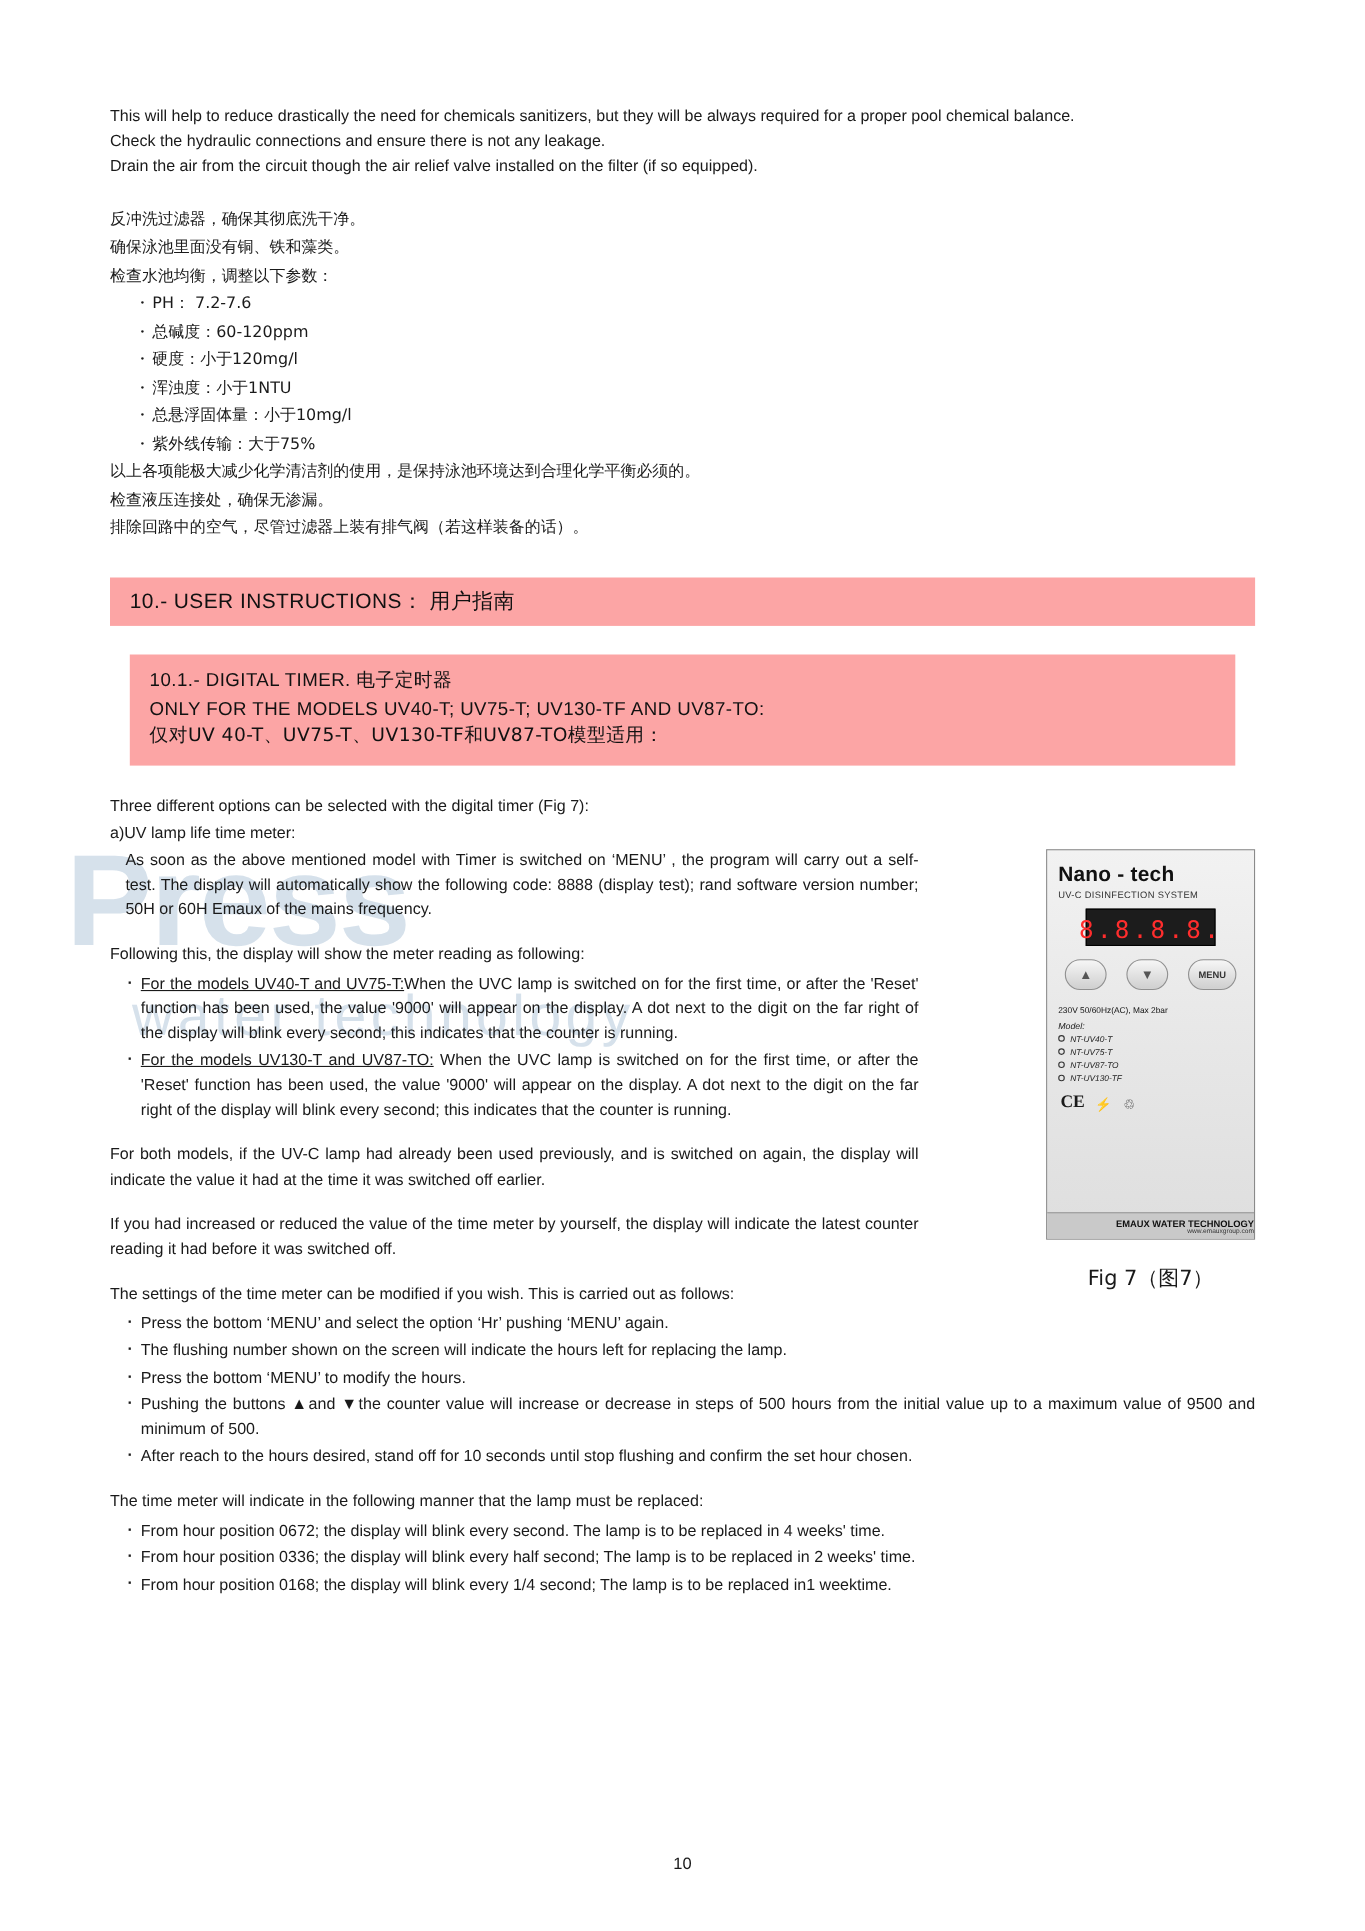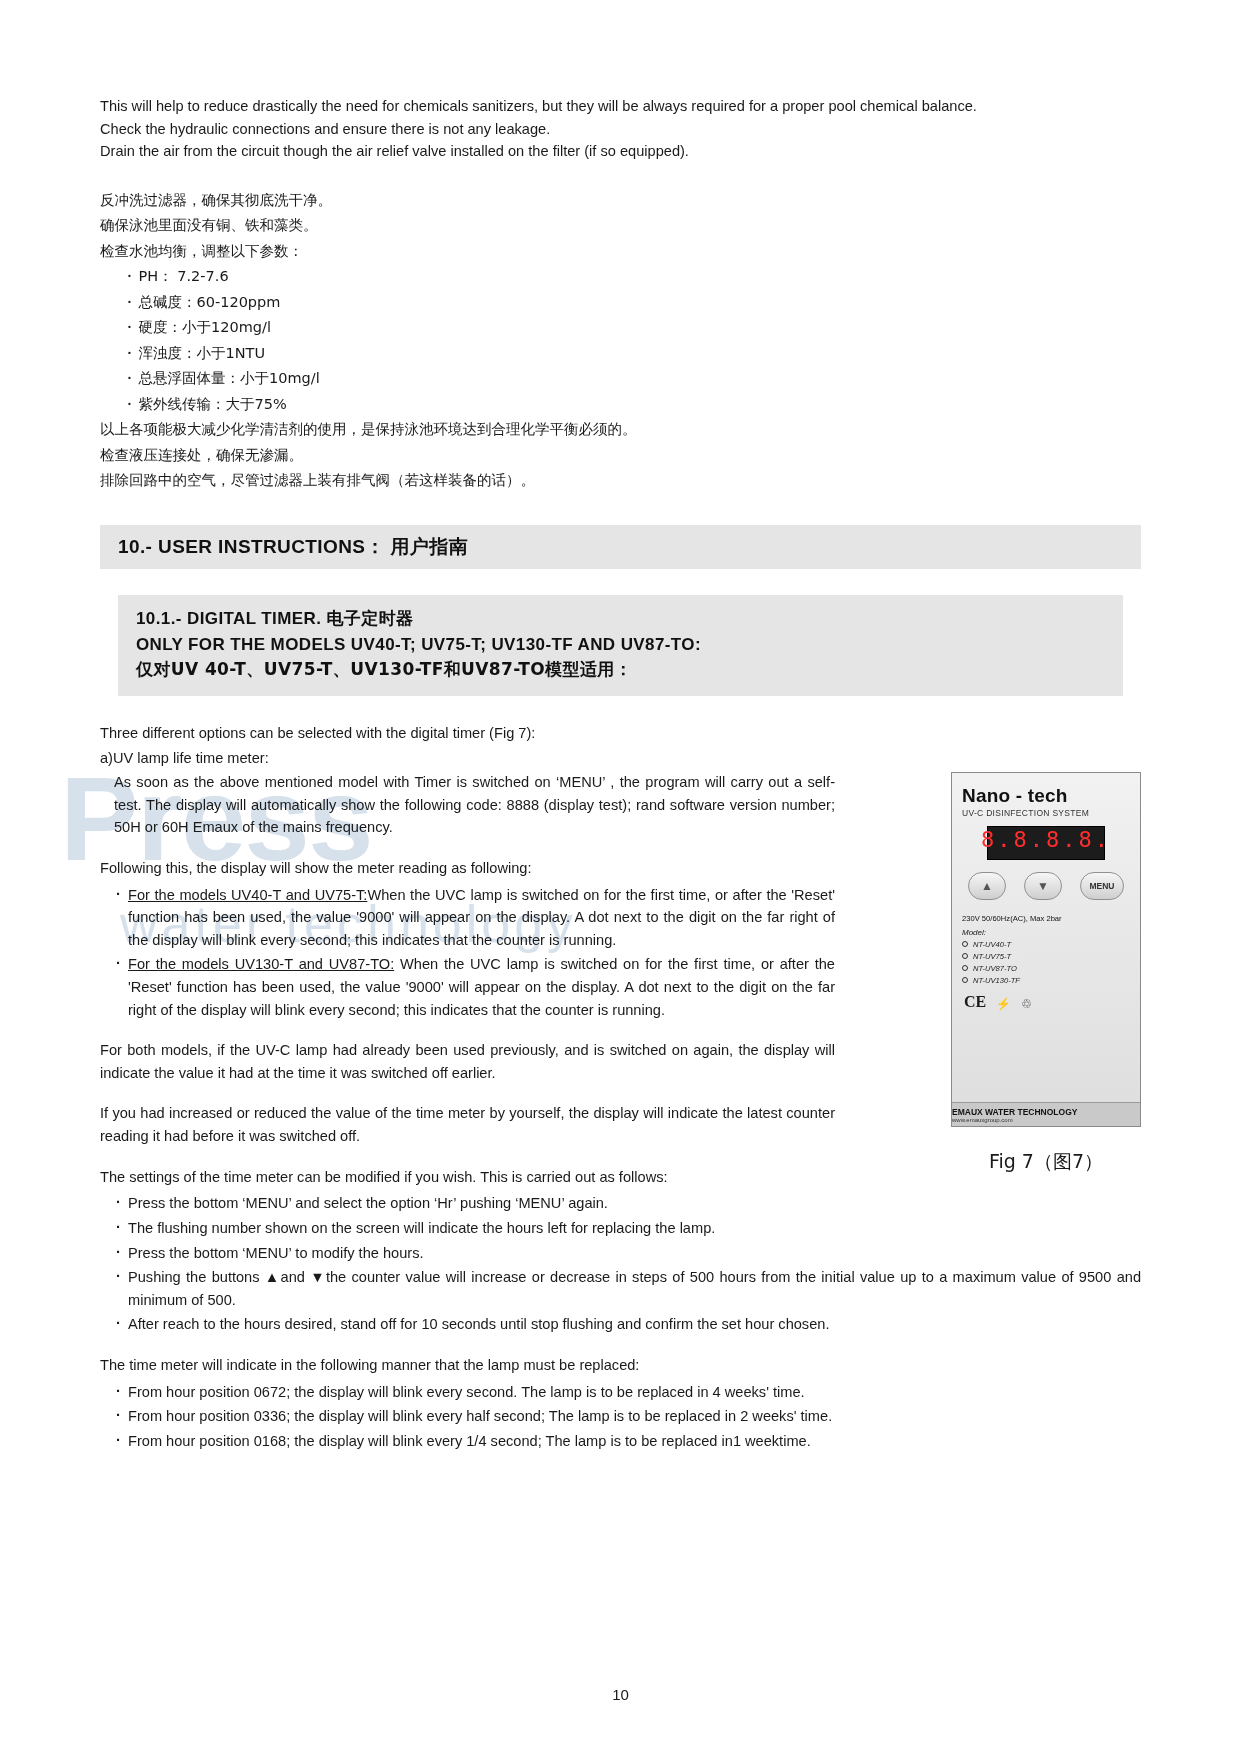--- a/index.html
+++ b/index.html
@@ -53,27 +53,26 @@
   .cn { font-family: "DejaVu Sans", sans-serif; font-size: 14.5px; }
 
   .block-top p { margin: 0; }
   .block-cn { margin-top: 26px; }
   .block-cn p { margin: 0 0 3px 0; }
   .cn-list { list-style: none; margin: 0 0 0 22px; padding: 0; }
   .cn-list li { margin: 0 0 3px 0; }
   .cn-list li::before { content: "・"; margin-right: 2px; }
 
   .bar {
-    background: #e5e5e5;
+    background: #fca5a5;
     color: #111;
     margin-top: 34px;
     padding: 9px 18px;
     font-size: 19px;
     letter-spacing: .4px;
-    font-weight: bold;
   }
   .bar.sub {
     margin-top: 26px;
     margin-left: 18px;
     margin-right: 18px;
     padding: 11px 18px 13px 18px;
     font-size: 17px;
     line-height: 1.5;
   }
   .bar.sub div { white-space: nowrap; }
@@ -107,21 +106,21 @@
     text-align: left;
     position: relative;
   }
   .dev-title { font-size: 19px; font-weight: bold; color: #111; letter-spacing: .2px; }
   .dev-sub { font-size: 8.5px; color: #333; margin-top: 1px; letter-spacing: .3px; }
   .dev-screen {
     margin: 8px auto 0 auto;
     width: 118px; height: 34px;
     background: #1c1c1c;
     border: 1px solid #000;
-    display: flex; align-items: flex-start; justify-content: center;
+    display: flex; align-items: flex-end; justify-content: center;
   }
   .dev-digits {
     color: #ff2d2d;
     font-family: "DejaVu Sans Mono", monospace;
     font-size: 22px;
     letter-spacing: 3px;
   }
   .dev-btns { display: flex; justify-content: space-between; align-items: center; margin: 12px 6px 0 6px; }
   .rbtn {
     width: 38px; height: 28px; border-radius: 14px;
@@ -138,21 +137,21 @@
   .dev-opt i {
     width: 6px; height: 6px; border: 1px solid #333; border-radius: 50%;
     display: inline-block; margin-right: 5px;
   }
   .dev-marks { display: flex; align-items: flex-end; gap: 10px; margin-top: 8px; padding-left: 2px; }
   .ce { font-size: 16px; font-weight: bold; font-family: "Liberation Serif", serif; }
   .mk { font-size: 12px; }
   .dev-foot {
     position: absolute; left: 0; right: 0; bottom: 0;
     background: #c9c9c9; border-top: 1px solid #9a9a9a;
-    text-align: left; padding: 4px 0 3px 0;
+    text-align: right; padding: 4px 0 3px 0;
   }
   .dev-foot .b { font-size: 8.5px; font-weight: bold; color: #111; }
   .dev-foot .s { font-size: 6px; color: #333; }
   .fig-cap { margin-top: 22px; font-size: 19px; font-family: "DejaVu Sans", sans-serif; }
 
   .lower { margin-top: 18px; }
   .pageno {
     position: absolute;
     bottom: 52px; left: 0; right: 0;
     text-align: center;

